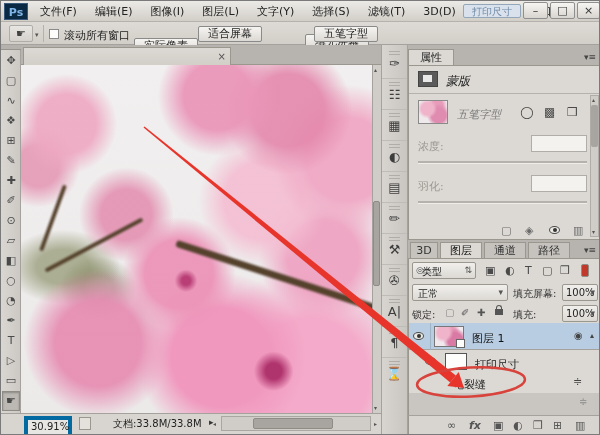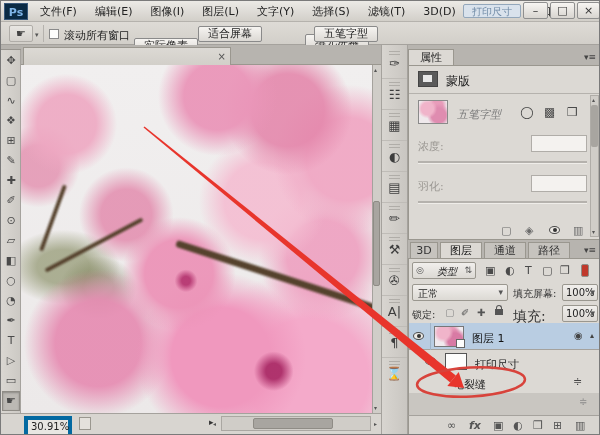--- a/index.html
+++ b/index.html
@@ -74,21 +74,21 @@
   .dockcell{left:381px;width:25px;height:30px;border-bottom:1px solid #bfbcb7;text-align:center;font-size:13px;color:#3d3d3d;line-height:30px;}
   .dockgrip{position:absolute;top:2px;left:7px;width:11px;height:2px;border-top:1px solid #b0ada8;border-bottom:1px solid #b0ada8;}
   
   .panelbg{left:407px;top:44px;width:193px;height:391px;background:#b7b4af;}
   .ptab{left:407px;top:48px;width:46px;height:17px;background:#dcd9d4;border:1px solid #9a978f;border-bottom:none;
         font-size:11px;color:#222;text-align:center;line-height:16px;}
   .pmenu{top:51px;font-size:9px;color:#444;}
   .propbody{left:407px;top:64px;width:193px;height:175px;background:#dcd9d4;border:1px solid #9a978f;}
   .maskico{left:417px;top:70px;width:20px;height:16px;background:#5a5a5a;border:1px solid #444;}
   .maskico::after{content:'';position:absolute;left:4px;top:3px;width:9px;height:7px;background:#e8e8e8;}
-  .sectlabel{left:445px;top:72px;font-size:12px;color:#222;}
+  .sectlabel{left:445px;top:72px;font-size:12px;color:#222;font-style:italic;}
   .divider{left:408px;width:190px;height:1px;background:#b5b2ad;}
   .maskthumb{left:417px;top:99px;width:30px;height:24px;border:1px solid #8a8a8a;
      background:radial-gradient(circle at 30% 35%,#f0b4ca 0 25%,transparent 40%),
                 radial-gradient(circle at 70% 65%,#df8cb0 0 30%,transparent 48%),
                 radial-gradient(circle at 65% 20%,#e89cba 0 22%,transparent 40%),#efe9ec;}
   .nomask{left:456px;top:106px;font-size:11px;color:#7a7a7a;font-style:italic;}
   .mico{top:104px;font-size:12px;color:#4a4a4a;}
   .fieldlabel{left:417px;font-size:11px;color:#9a9792;}
   .fieldbox{left:530px;width:56px;height:17px;background:#f4f2ef;border:1px solid #b0ada8;}
   .sliderline{left:417px;width:169px;height:3px;background:#b5b2ad;border-bottom:1px solid #efede9;}
@@ -191,20 +191,21 @@
   </div>
 
   <div class="px vscroll"></div>
   <div class="px sarrow" style="left:373px;top:65px;">▴</div>
   <div class="px vthumb"></div>
   <div class="px sarrow" style="left:373px;top:403px;">▾</div>
 
   <div class="px statusbar"></div>
   <div class="px zoombox txt">30.91%</div>
   <div class="px statico"></div>
+  <div class="px docinfo txt">文档:33.8M/33.8M</div>
   <div class="px stat-arrow">▸</div>
   <div class="px sarrow" style="left:212px;top:419px;">◂</div>
   <div class="px hscroll"></div>
   <div class="px hthumb"></div>
   <div class="px sarrow" style="left:373px;top:419px;">▸</div>
 
   <div class="px dock"></div>
   <div class="px dockcell" style="top:48px;"><span class="dockgrip"></span><span>✑</span></div>
   <div class="px dockcell" style="top:79px;"><span class="dockgrip"></span><span>☷</span></div>
   <div class="px dockcell" style="top:110px;"><span class="dockgrip"></span><span>▦</span></div>
@@ -247,21 +248,21 @@
 
   <div class="px ltab" style="left:409px;width:28px;">3D</div>
   <div class="px ltab active" style="left:439px;width:42px;">图层</div>
   <div class="px ltab" style="left:483px;width:42px;">通道</div>
   <div class="px ltab" style="left:527px;width:42px;">路径</div>
   <div class="px pmenu" style="left:583px;top:244px;">▾≡</div>
 
   <div class="px layersbody"></div>
   <div class="px combo" style="left:411px;top:261px;width:64px;height:17px;">
     <span style="position:absolute;left:3px;top:2px;font-size:9px;color:#555;">◎</span>
-    <span style="position:absolute;left:24px;top:2px;font-style:italic;" class="txt">类型</span>
+    <span style="position:absolute;left:9px;top:2px;" class="txt">类型</span>
     <span style="position:absolute;right:3px;top:2px;font-size:9px;color:#555;">⇅</span>
   </div>
   <div class="px fico" style="left:484px;">▣</div>
   <div class="px fico" style="left:504px;">◐</div>
   <div class="px fico" style="left:524px;">T</div>
   <div class="px fico" style="left:541px;">▢</div>
   <div class="px fico" style="left:559px;">❒</div>
   <div class="px" style="left:580px;top:263px;width:8px;height:13px;background:#c0392b;border:1px solid #8f8c86;border-radius:2px;"></div>
 
   <div class="px combo" style="left:411px;top:283px;width:96px;height:17px;">
@@ -272,21 +273,21 @@
   <div class="px combo" style="left:561px;top:283px;width:36px;height:17px;">
     <span style="position:absolute;left:3px;top:2px;" class="txt">100%</span>
     <span style="position:absolute;right:2px;top:2px;font-size:9px;color:#555;">▾</span>
   </div>
 
   <div class="px txt" style="left:411px;top:307px;font-size:10px;">锁定:</div>
   <div class="px" style="left:444px;top:306px;font-size:10px;color:#8a8a8a;">▢</div>
   <div class="px" style="left:460px;top:306px;font-size:10px;color:#555;">✐</div>
   <div class="px" style="left:476px;top:306px;font-size:10px;color:#555;">✚</div>
   <div class="px lockico" style="left:494px;top:308px;"></div>
-  <div class="px txt" style="left:512px;top:307px;font-size:14px;">填充:</div>
+  <div class="px txt" style="left:512px;top:307px;font-size:10px;">填充:</div>
   <div class="px combo" style="left:561px;top:304px;width:36px;height:17px;">
     <span style="position:absolute;left:3px;top:2px;" class="txt">100%</span>
     <span style="position:absolute;right:2px;top:2px;font-size:9px;color:#555;">▾</span>
   </div>
 
   <div class="px lrow1"></div>
   <div class="px eye" style="left:412px;top:331px;"></div>
   <div class="px" style="left:429px;top:322px;width:1px;height:27px;background:#a0b4c8;"></div>
   <div class="px lthumb"></div>
   <div class="px lbadge"></div>

